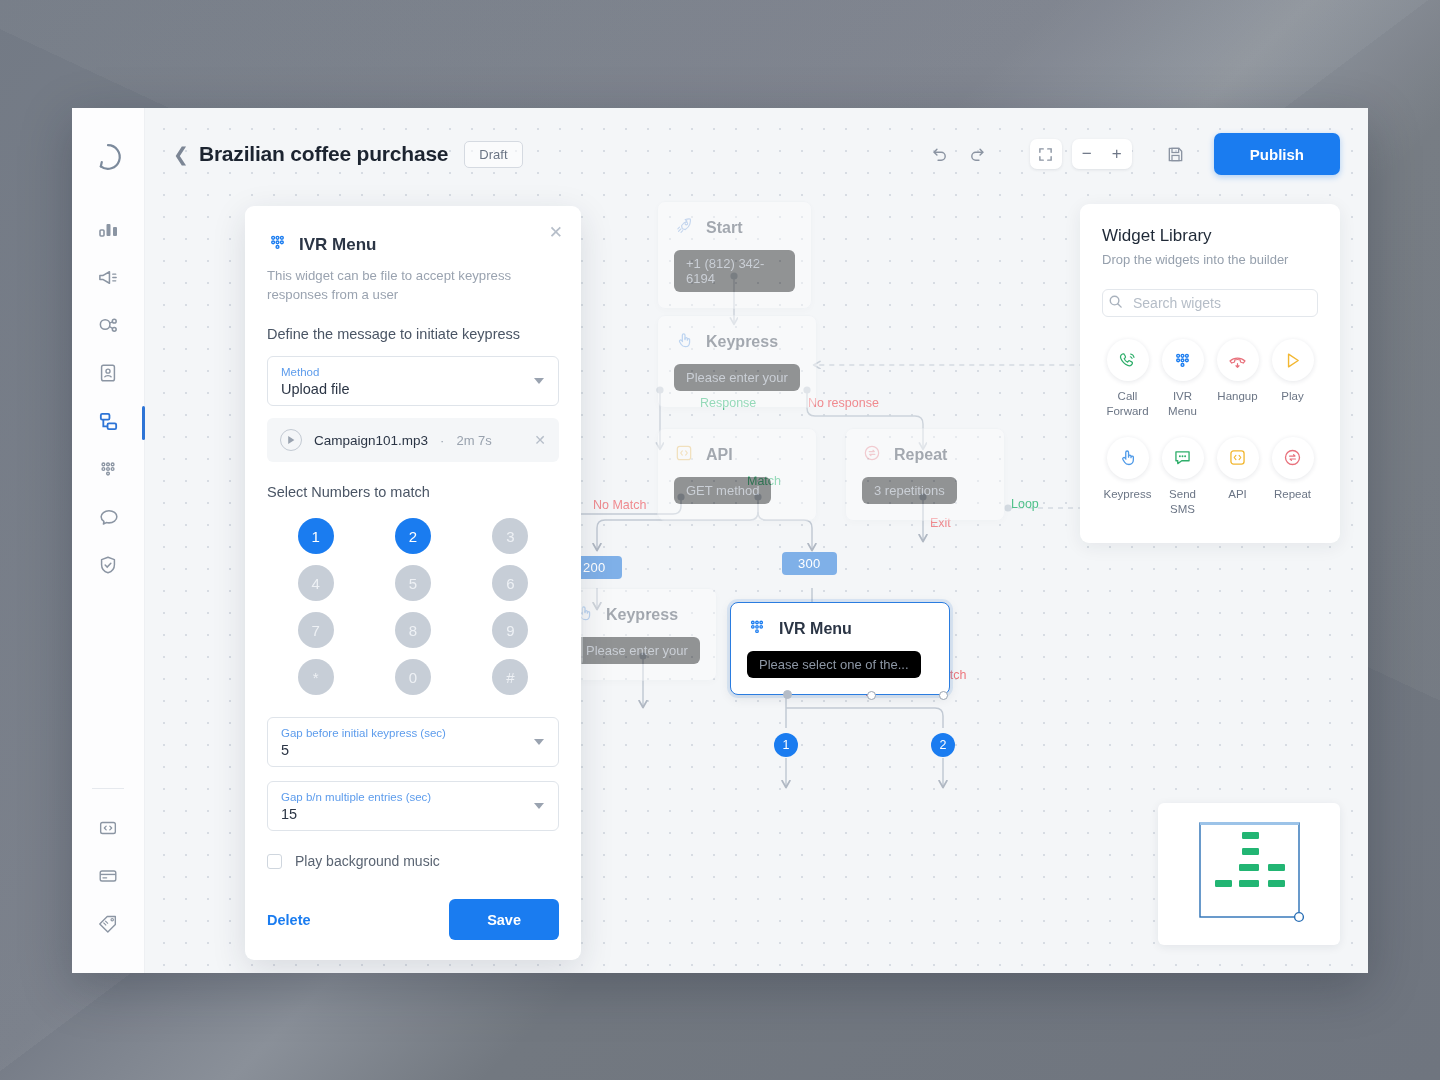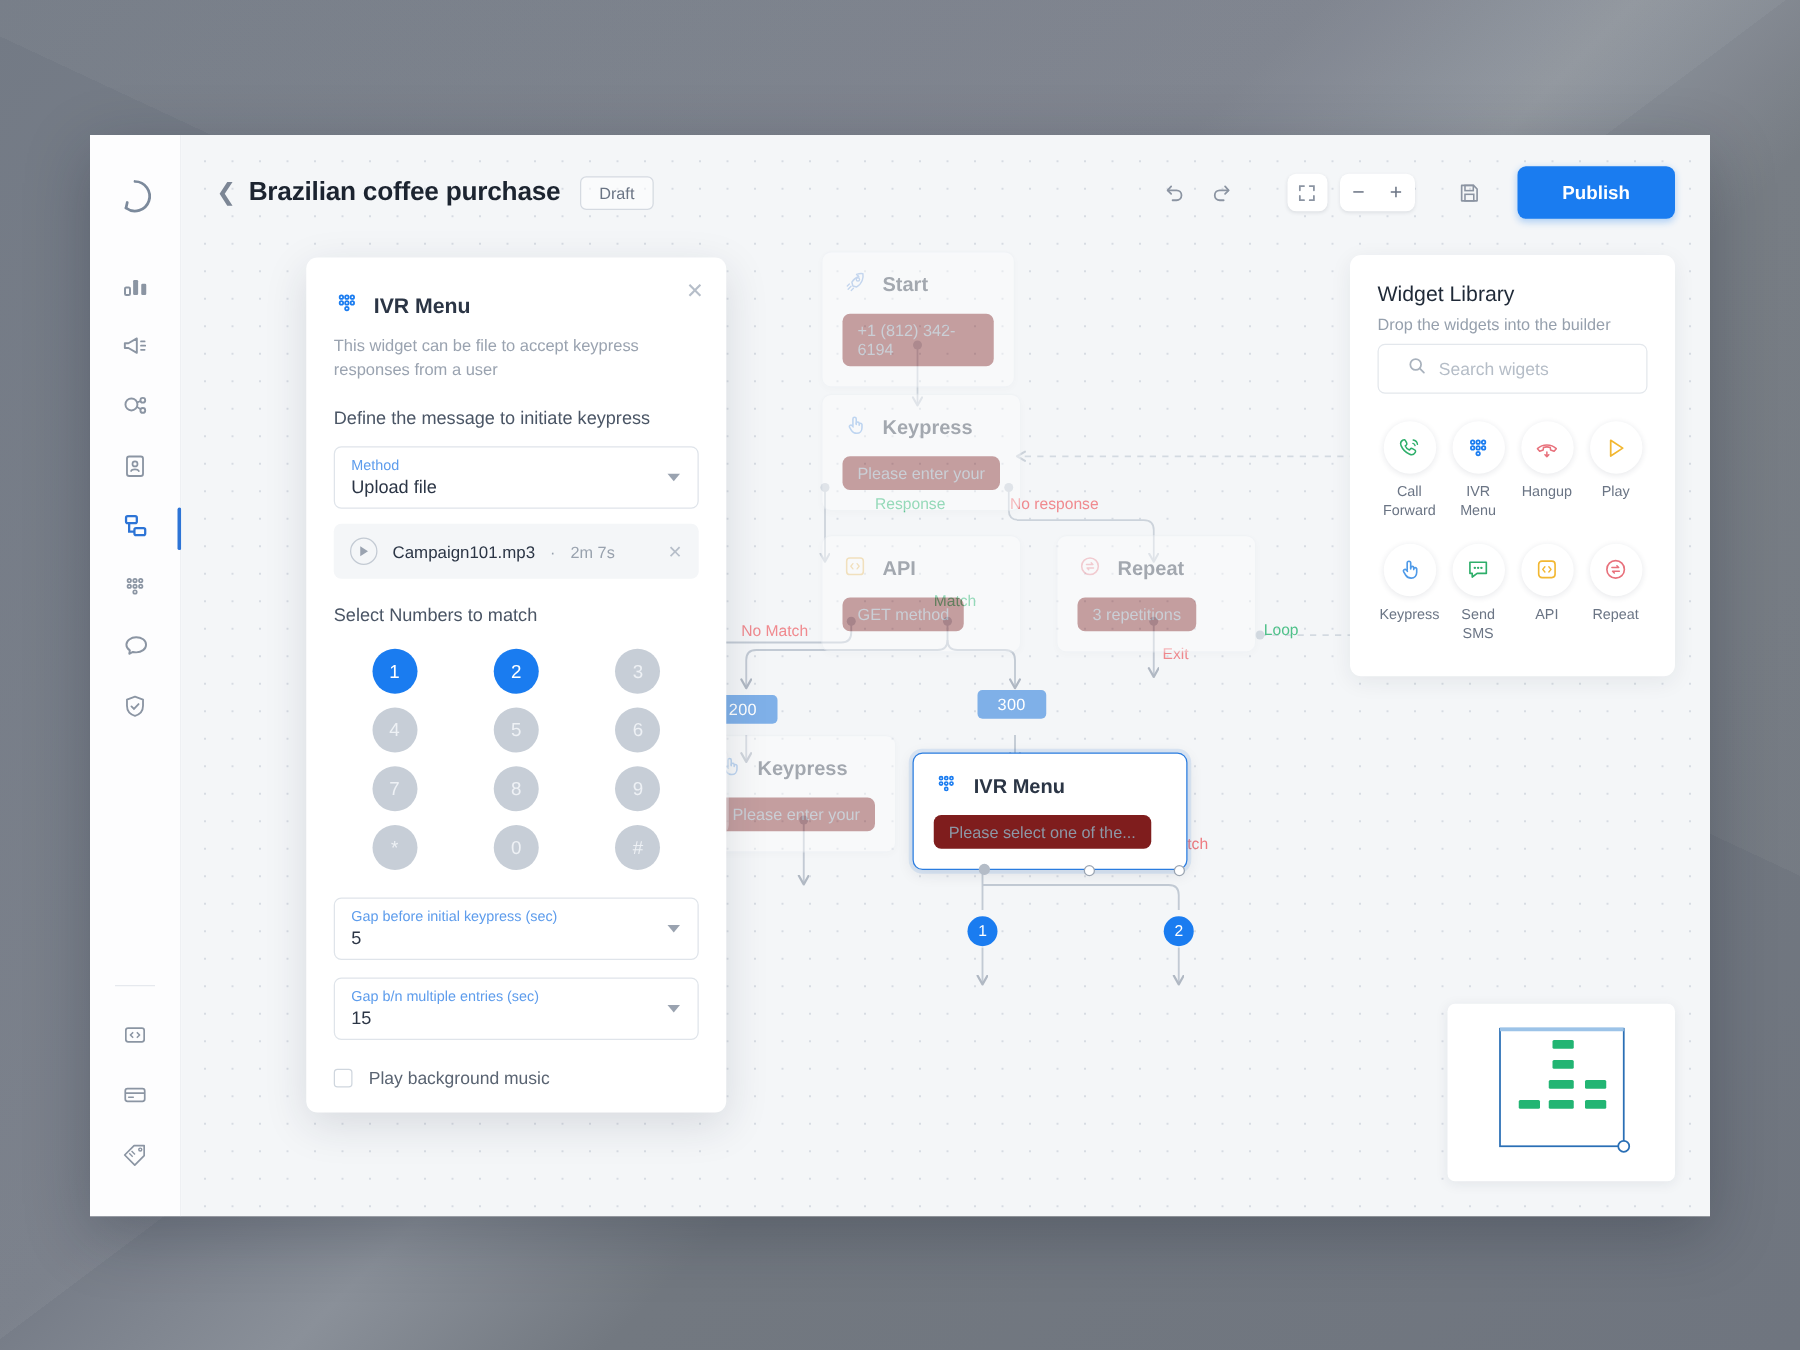--- a/index.html
+++ b/index.html
@@ -115,21 +115,21 @@
     border-radius: 8px;
     border: 1px solid #eceff3;
     box-shadow: 0 2px 8px rgba(30,40,60,0.05);
     padding: 14px 16px 16px 16px;
   }
   .node.dim { opacity: 0.40; }
   .node-head { display: flex; align-items: center; gap: 12px; }
   .node-title { font-size: 16px; font-weight: 600; color: #2b3545; }
   .node-sub {
     margin-top: 10px; display:inline-block;
-    background: #7f1d1d; color: #8d97a5;
+    background: #000000; color: #8d97a5;
     border-radius: 6px; padding: 6px 12px; font-size: 13px;
   }
   .node-selected {
     border: 1.6px solid #2a7ce0;
     box-shadow: 0 0 0 3px rgba(42,124,224,0.12), 0 3px 12px rgba(30,40,60,0.10);
     opacity: 1;
   }
   .port {
     position:absolute; width:9px; height:9px; border-radius:50%;
     background:#fff; border:1.6px solid #9aa4b1;
@@ -219,22 +219,22 @@
   
   .library {
     position:absolute; right: 28px; top: 96px; width: 260px;
     background:#fff; border-radius:9px; padding: 22px 22px 26px 22px;
     box-shadow: 0 4px 18px rgba(30,40,60,0.07);
     z-index: 45;
   }
   .lib-title { font-size:17px; font-weight:400; color:#1f2937; }
   .lib-sub { margin-top:6px; font-size:13px; color:#96a0ad; }
   .search-box {
-    margin-top:8px; border:1px solid #e3e7ec; border-radius:6px;
-    height:40px; display:flex; align-items:center; gap:10px; padding:0 23px;
+    margin-top:22px; border:1px solid #e3e7ec; border-radius:6px;
+    height:28px; display:flex; align-items:center; gap:10px; padding:0 5px;
   }
   .search-input {
     border:none; outline:none; font-size:14px; color:#2b3545; width:100%;
     font-family:"Liberation Sans", sans-serif; background:transparent;
   }
   .search-input::placeholder { color:#b5bdc7; }
   .lib-grid {
     margin-top:22px; display:grid; grid-template-columns: repeat(4, 1fr);
     row-gap:18px; column-gap:4px;
   }
@@ -660,20 +660,24 @@
         <div class="field-label">Gap b/n multiple entries (sec)</div>
         <div class="field-value">15</div>
         <span class="field-caret"></span>
       </div>
 
       <div class="check-row">
         <span class="checkbox"></span>
         <span class="check-label">Play background music</span>
       </div>
 
+      <div class="props-actions">
+        <span class="delete-link">Delete</span>
+        <button class="save-btn">Save</button>
+      </div>
     </div>
 
     <div class="library">
       <div class="lib-title">Widget Library</div>
       <div class="lib-sub">Drop the widgets into the builder</div>
 
       <div class="search-box">
         <span>
           <svg width="15" height="15" viewBox="0 0 16 16">
             <circle cx="7" cy="7" r="4.6" fill="none" stroke="#a9b2bd" stroke-width="1.5"></circle>

